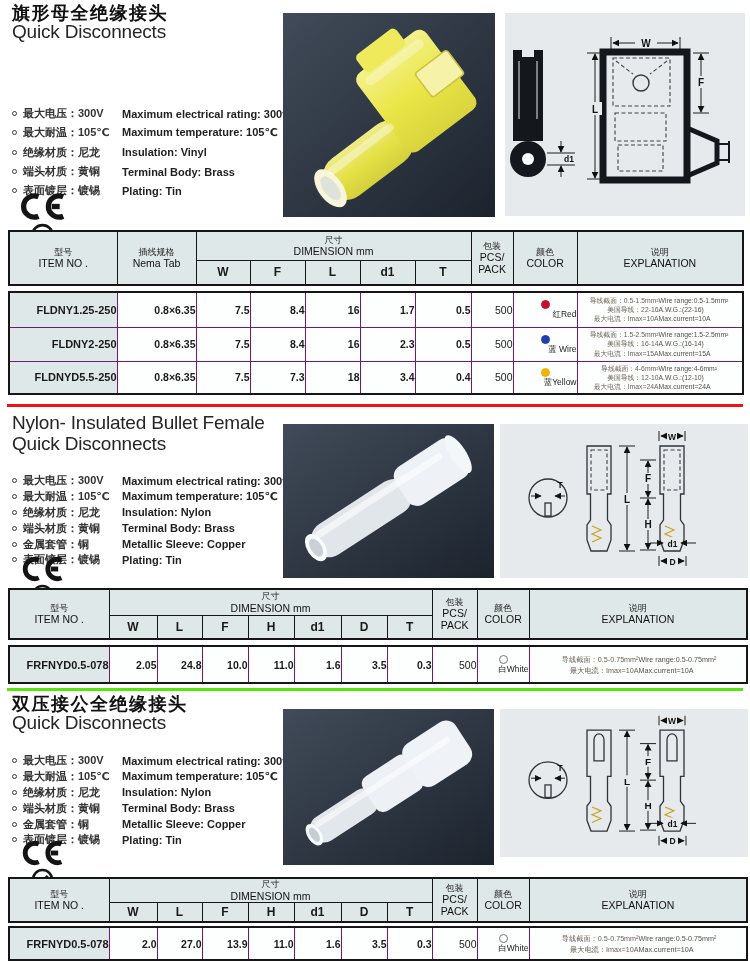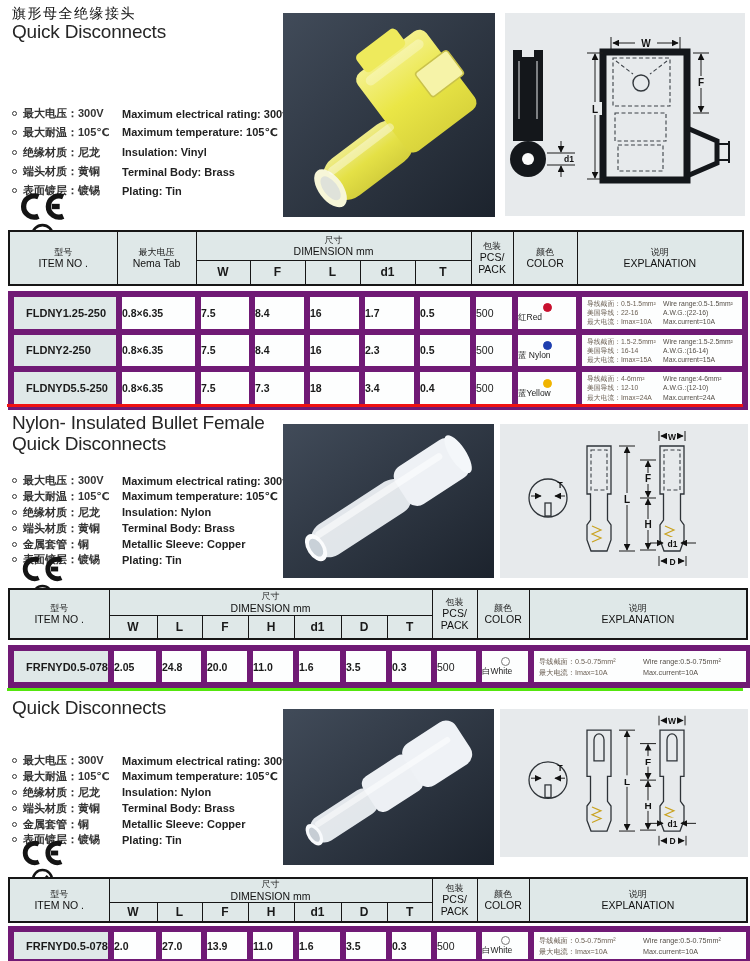--- a/index.html
+++ b/index.html
@@ -2,21 +2,21 @@
 <html><head>
 <meta charset="utf-8">
 <style>
   * { margin:0; padding:0; box-sizing:border-box; }
   html,body { background:#fff; }
   .page { position:relative; width:750px; height:961px; background:#ffffff;
           font-family:"Liberation Sans","DejaVu Sans",sans-serif; color:#1a1a1a; overflow:hidden; }
   .abs { position:absolute; }
 
   
-  .tcn { font-size:14px; font-weight:normal; line-height:15px; color:#111; letter-spacing:1.5px; }
+  .tcn { font-size:18px; font-weight:bold; line-height:15px; color:#111; letter-spacing:1.5px; }
   .ten { font-size:19px; line-height:21px; color:#262626; letter-spacing:-0.2px; }
 
   
   .specs { position:absolute; left:12px; }
   .sprow { display:flex; align-items:center; }
   .sp19 .sprow { height:19.3px; }
   .sp16 .sprow { height:15.8px; }
   .bull { width:5px; height:5px; border:1.5px solid #3a3a3a; border-radius:50%; margin-right:6px; flex:none; }
   .spcn { font-size:11px; font-weight:bold; width:99px; color:#333; flex:none; }
   .spen { font-size:11px; font-weight:bold; color:#222; white-space:nowrap; }
@@ -29,21 +29,21 @@
   .photo, .draw { position:absolute; overflow:hidden; }
   .draw { background:#e7eaec; }
 
   
   .divider { position:absolute; left:7px; width:736px; height:3px; }
 
   
   table { position:absolute; border-collapse:collapse; table-layout:fixed; }
   .ht, .bt { border:2px solid #161616; }
   .ht td { background:#dfe8e8; border:1px solid #161616; text-align:center; vertical-align:middle; padding:0; }
-  .bt td { background:#fdfefe; border:6px solid #701a75; text-align:left; vertical-align:middle; padding:0; }
+  .bt td { background:#fdfefe; border:1px solid #701a75; text-align:right; vertical-align:middle; padding:0; }
   .bt td.tint { background:#dfe8e8; }
   .hcn { font-size:9px;  line-height:10.5px; color:#222; }
   .hen { font-size:10.5px; line-height:12px; color:#111; }
   .cletter { font-size:12px; font-weight:bold; }
   .item { font-size:11px; font-weight:bold; text-align:left; padding-left:12px !important; }
   .num  { font-size:10.5px; font-weight:bold; }
   .pack { font-size:10.5px; }
   .dot  { width:9px; height:9px; border-radius:50%; margin:0 auto 1px auto; border:1px solid transparent; }
   .dlbl { font-size:8.5px; line-height:9px; color:#222; }
   .ex   { text-align:left; padding:2px 2px 2px 5px !important;border-radius:8px; }
@@ -205,21 +205,21 @@
         <col style="width:64px">
         <col style="width:166px">
       </colgroup>
     <tbody>
         <tr style="height:29px">
       <td rowspan="2">
             <div class="hcn">型号</div>
             <div class="hen">ITEM NO .</div>
           </td>
       <td rowspan="2">
-            <div class="hcn">最大电压</div>
+            <div class="hcn">插线规格</div>
             <div class="hen">Nema Tab</div>
           </td>
       <td colspan="5">
             <div class="hcn">尺寸</div>
             <div class="hen">DIMENSION mm</div>
           </td>
       <td rowspan="2">
             <div class="hcn">包装</div>
             <div class="hen">PCS/</div>
             <div class="hen">PACK</div>
@@ -289,21 +289,21 @@
       <td class="item tint">FLDNY2-250</td>
       <td class="num">0.8×6.35</td>
       <td class="num">7.5</td>
       <td class="num">8.4</td>
       <td class="num">16</td>
       <td class="num">2.3</td>
       <td class="num">0.5</td>
       <td class="pack">500</td>
       <td>
             <div class="dot" style="background: rgb(30, 63, 175); border-color: rgb(30, 63, 175);"></div>
-            <div class="dlbl">蓝 Nylon</div>
+            <div class="dlbl">蓝 Wire</div>
           </td>
       <td class="ex">
         <div class="exr">
               <span class="excn">导线截面：1.5-2.5mm²</span>
               <span class="exen">Wire range:1.5-2.5mm²</span>
             </div>
         <div class="exr">
               <span class="excn">美国导线：16-14</span>
               <span class="exen">A.W.G.:(16-14)</span>
             </div>
@@ -538,21 +538,21 @@
         <col style="width:45px">
         <col style="width:45px">
         <col style="width:52px">
         <col style="width:218px">
       </colgroup>
     <tbody>
         <tr style="height:37px">
       <td class="item tint">FRFNYD0.5-078</td>
       <td class="num">2.05</td>
       <td class="num">24.8</td>
-      <td class="num">20.0</td>
+      <td class="num">10.0</td>
       <td class="num">11.0</td>
       <td class="num">1.6</td>
       <td class="num">3.5</td>
       <td class="num">0.3</td>
       <td class="pack">500</td>
       <td>
             <div class="dot" style="background: rgb(255, 255, 255); border-color: rgb(119, 119, 119);"></div>
             <div class="dlbl">白White</div>
           </td>
       <td class="ex ex2">
@@ -565,20 +565,21 @@
               <span class="exen">Max.current=10A</span>
             </div>
       </td>
     </tr>
   </tbody>
     </table>
 
   <div class="divider" style="top:688px; background:#55e60e;"></div>
 
   <div class="abs" style="left:12px; top:697px;">
+    <div class="tcn">双压接公全绝缘接头</div>
     <div class="ten">Quick Disconnects</div>
   </div>
 
   <div class="specs sp16" style="top:753px;">
     <div class="sprow">
         <span class="bull"></span>
         <span class="spcn">最大电压：300V</span>
         <span class="spen">Maximum electrical rating: 300volts</span>
       </div>
     <div class="sprow">

